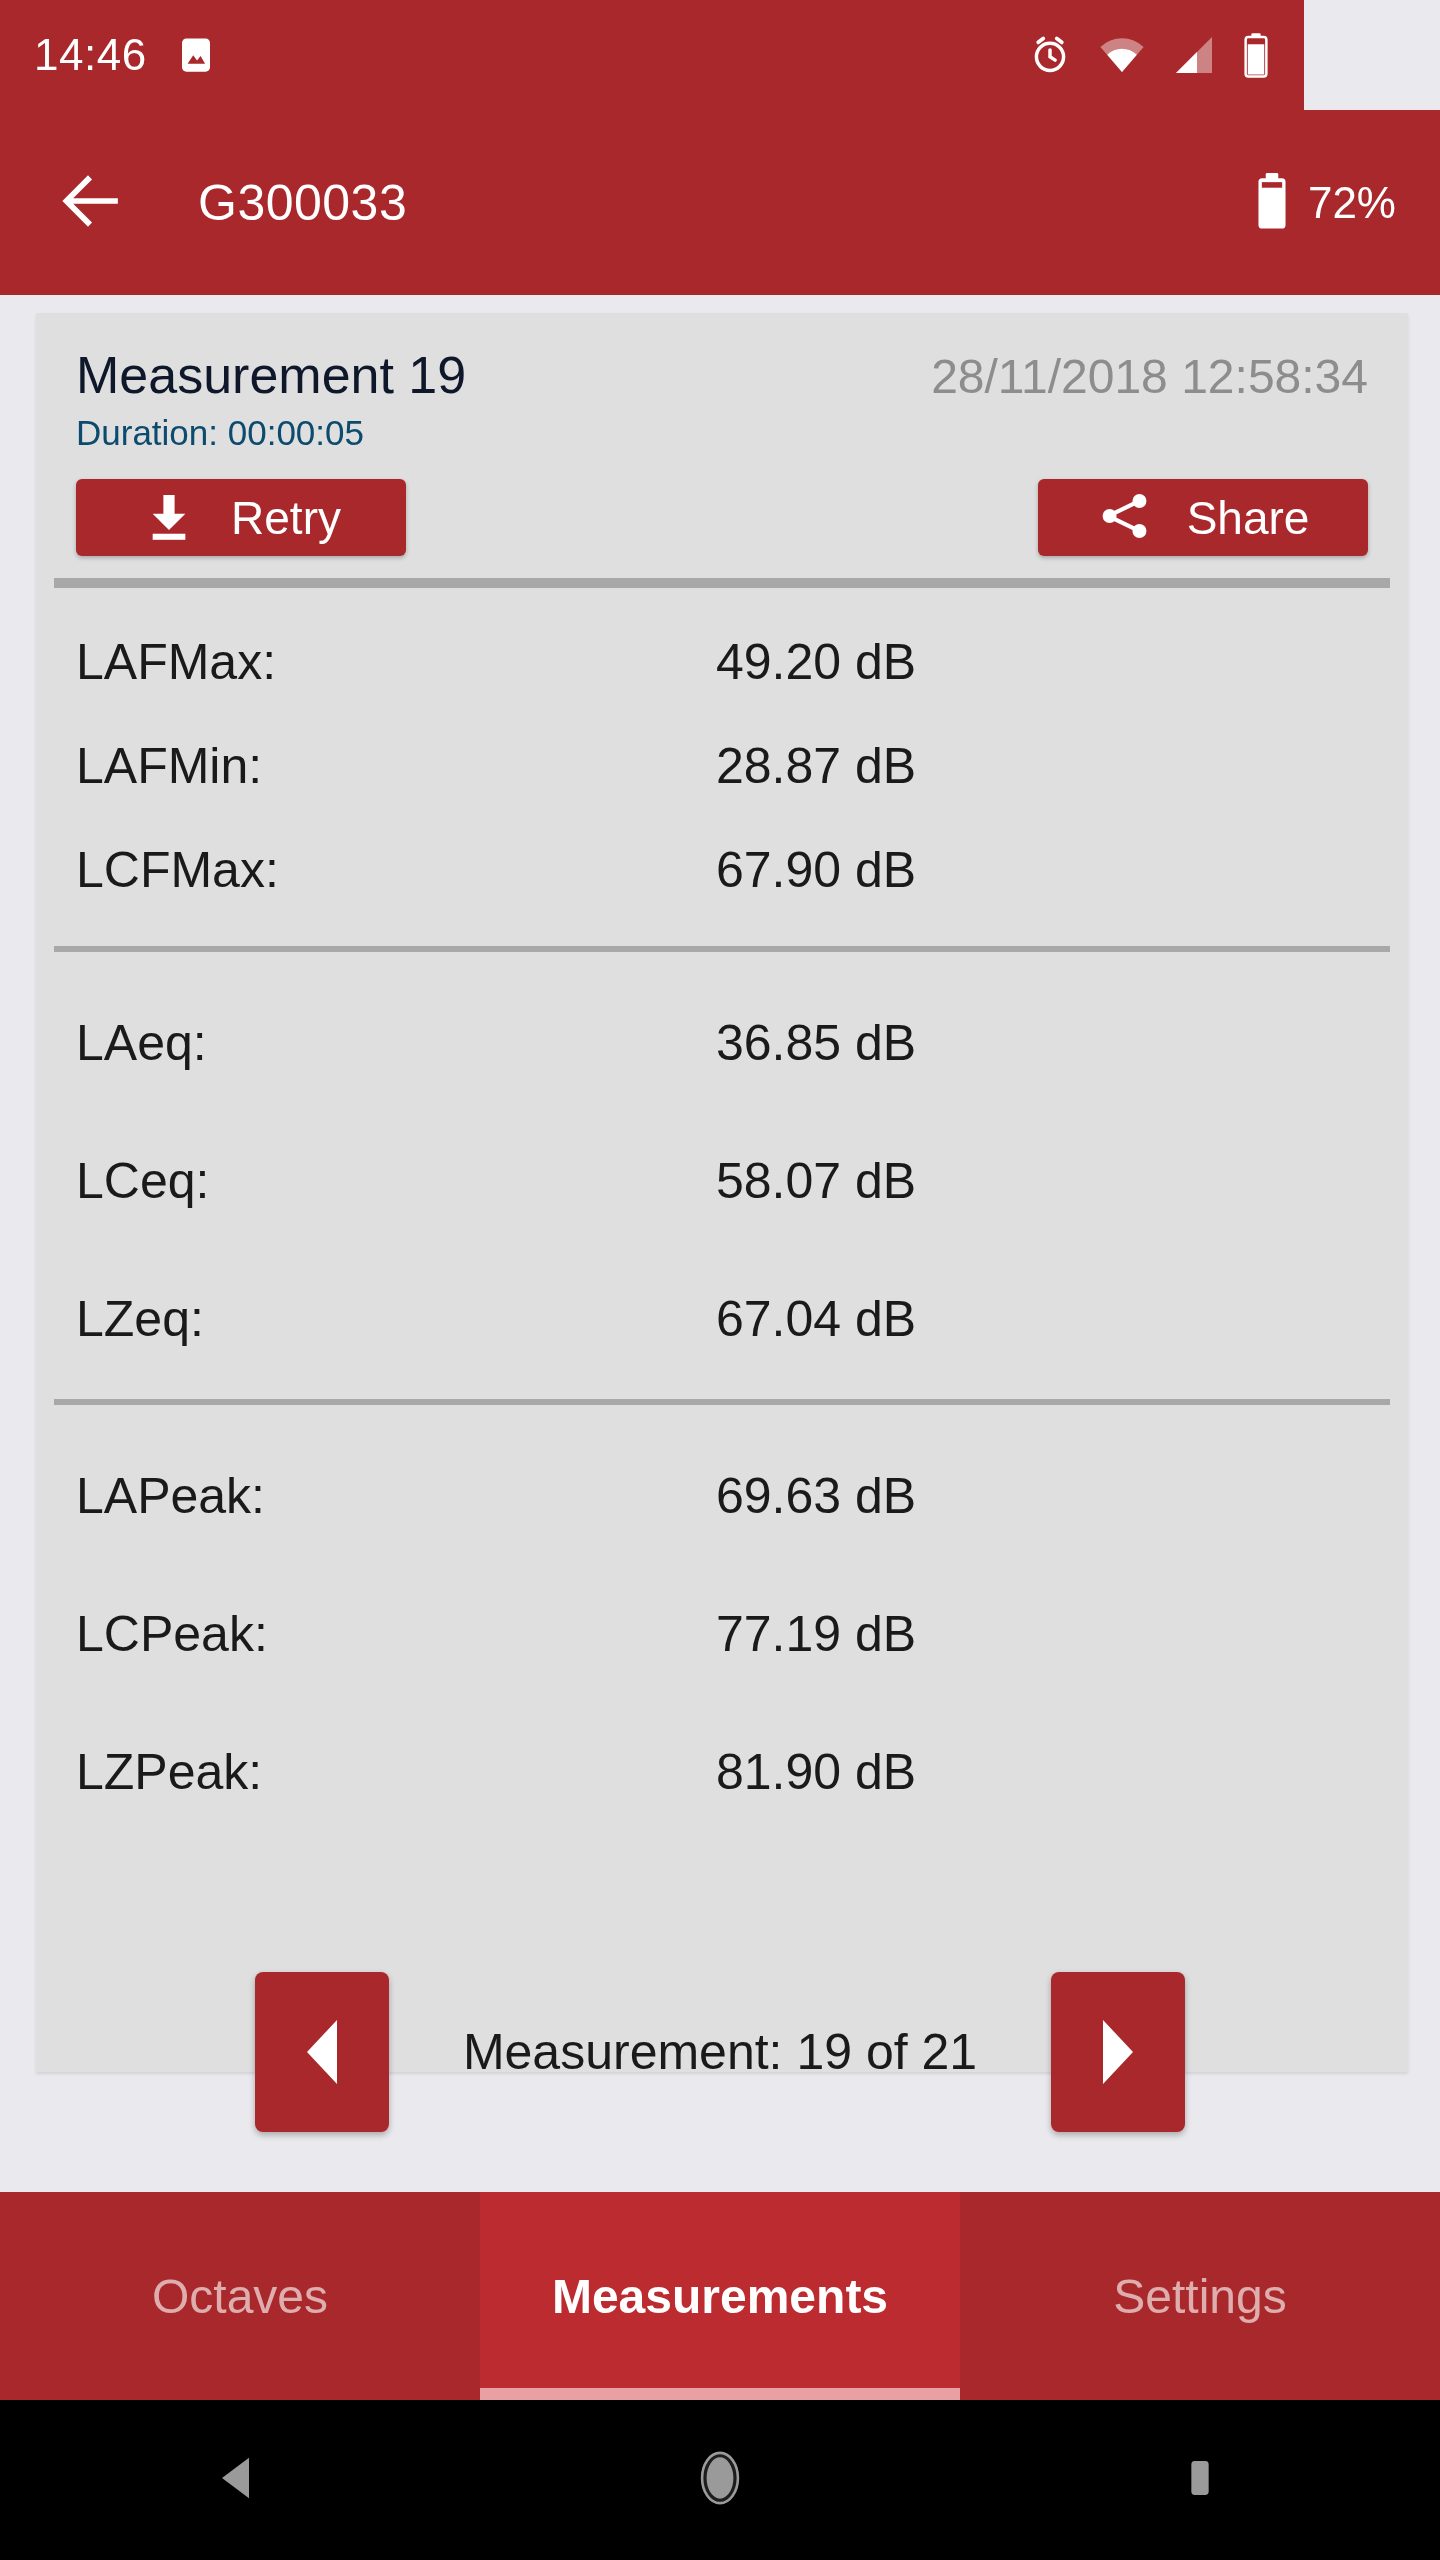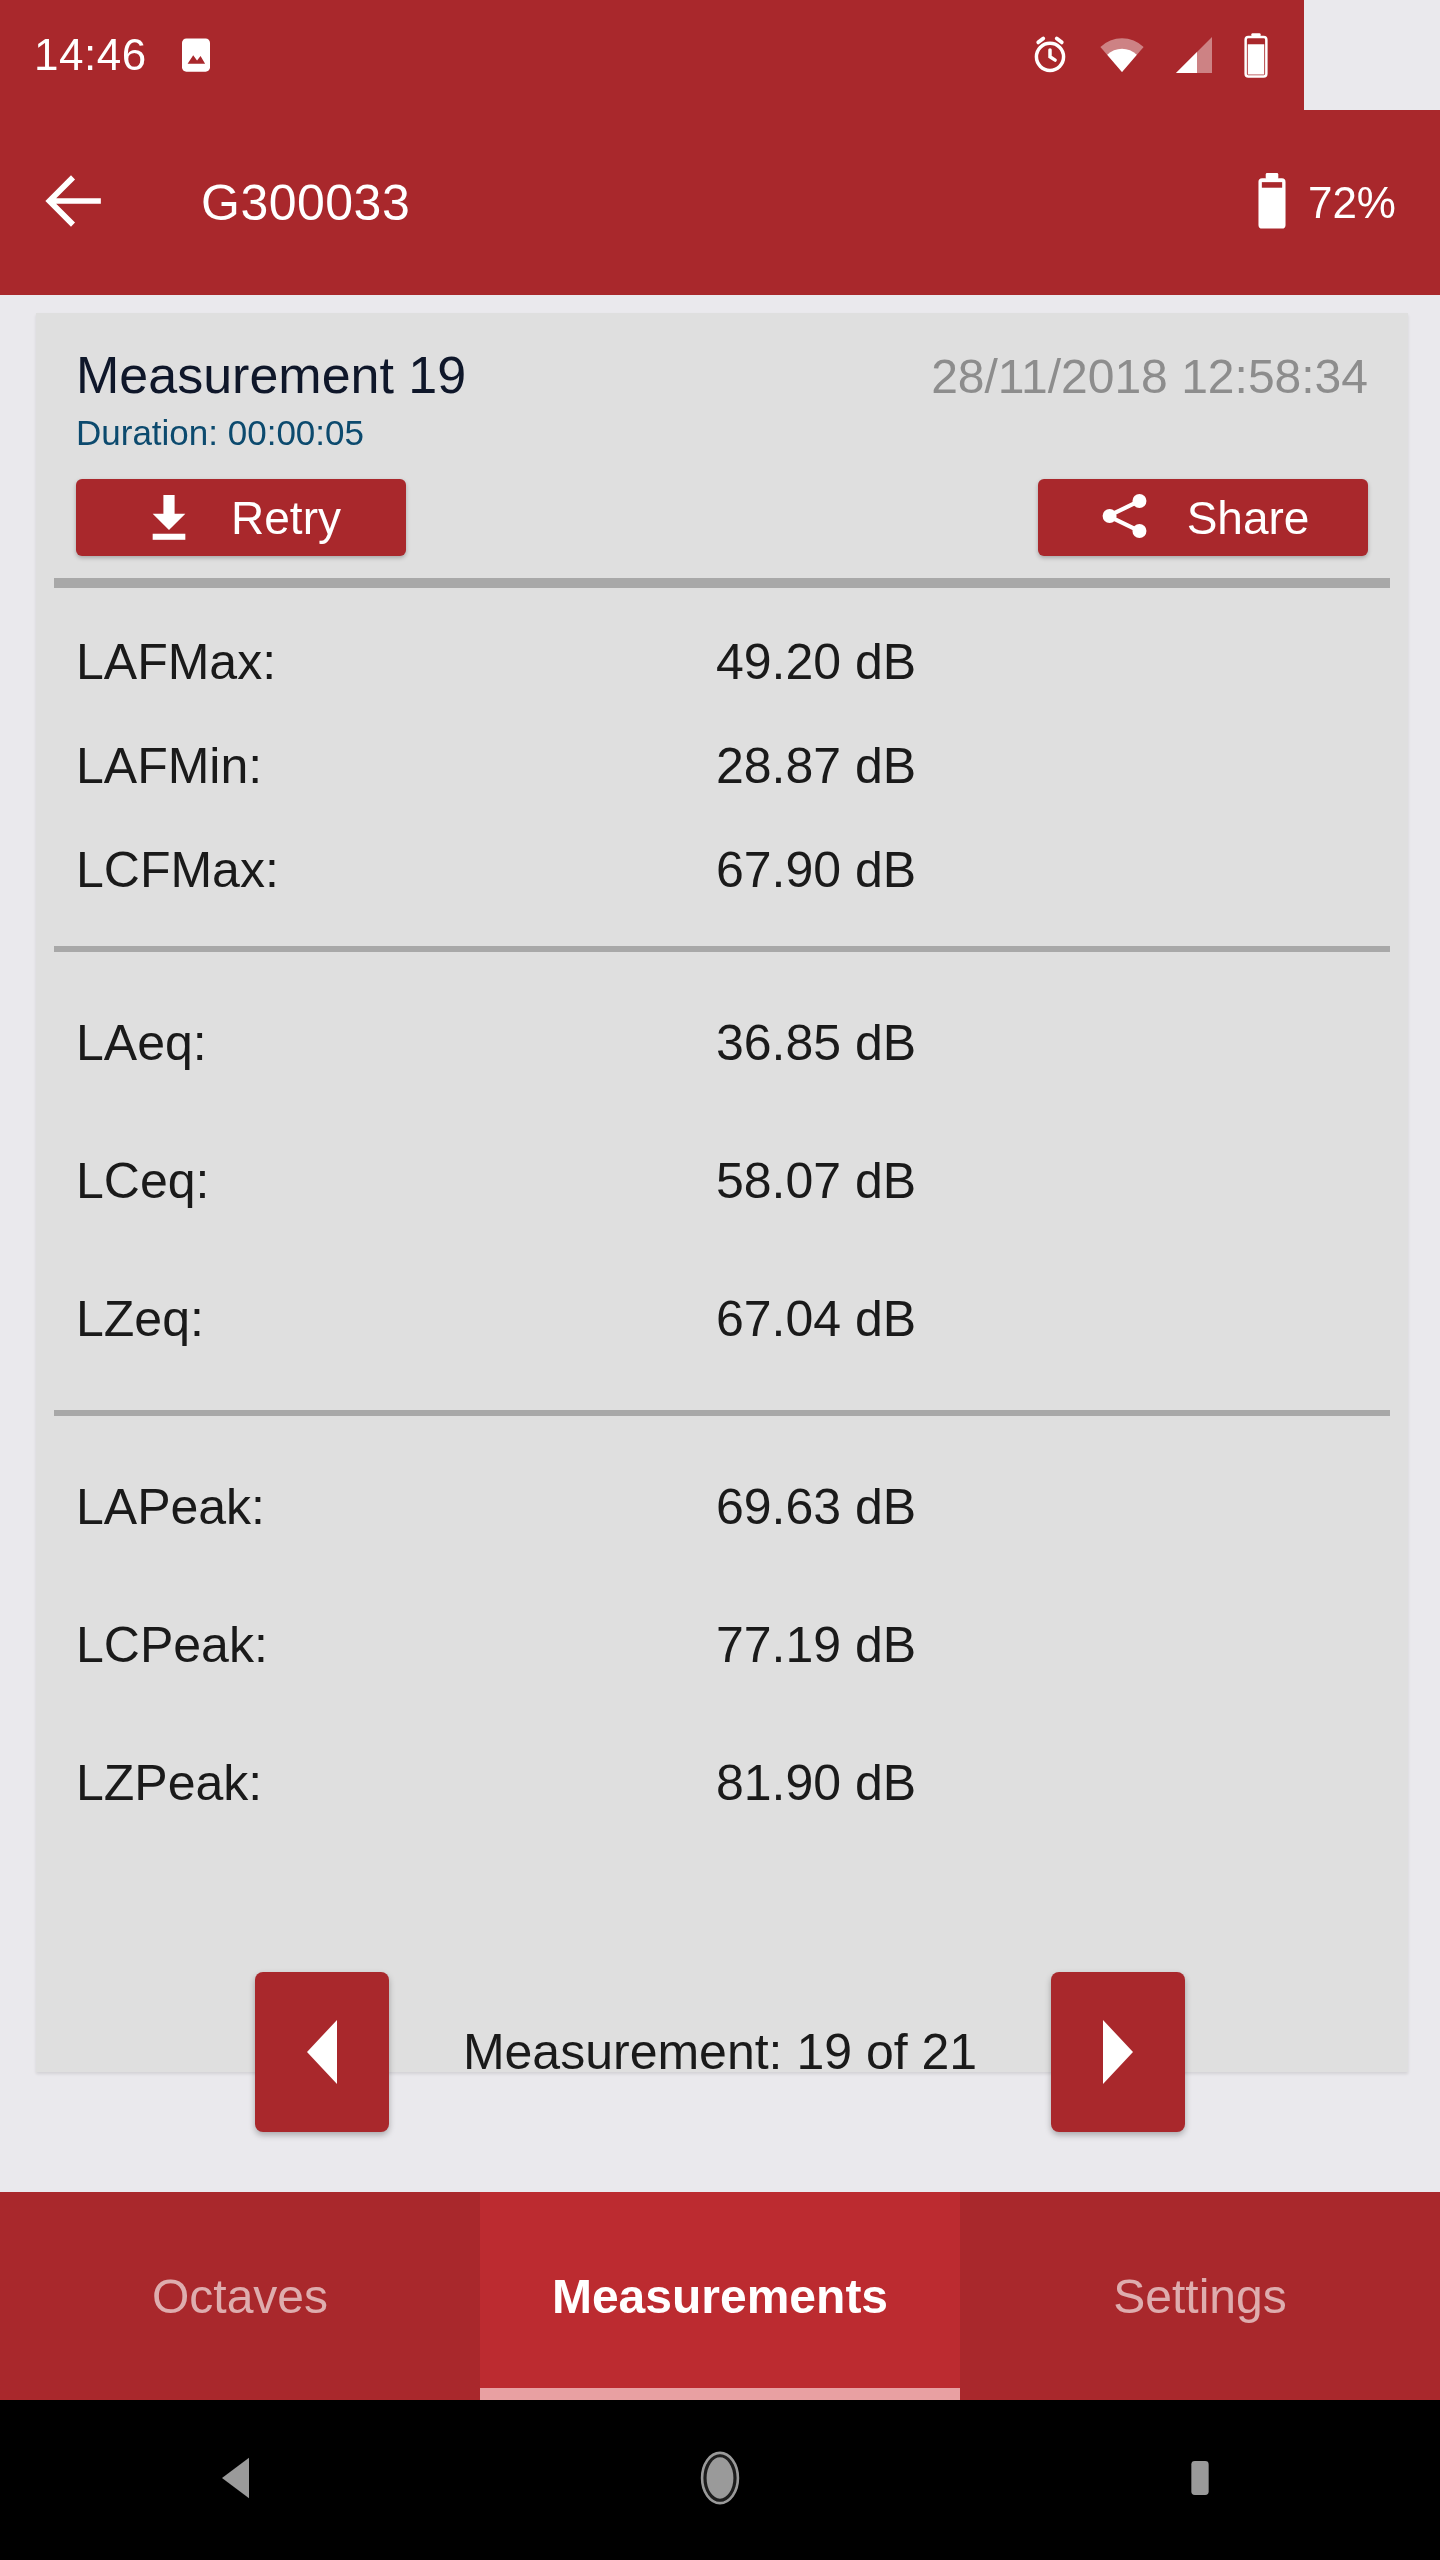--- a/index.html
+++ b/index.html
@@ -48,22 +48,21 @@
   .sb-icon { display: block; }
 
   
   .app-bar {
     position: absolute;
     top: 110px; left: 0;
     width: 1440px; height: 185px;
     background: #A9282C;
     display: flex;
     align-items: center;
-    padding: 0 44px 0 35px;
-    gap: 20px;
+    padding: 0 44px 0 52px;
   }
   .back-btn {
     width: 78px; height: 78px;
     display: flex; align-items: center; justify-content: center;
     cursor: pointer;
   }
   .app-title {
     color: #FFFFFF;
     font-size: 50px;
     font-weight: 400;
@@ -148,21 +147,21 @@
   }
   .divider {
     height: 6px;
     background: #A8A8A8;
     margin: 0 18px;
   }
 
   
   .group { padding: 0 40px; }
   .group-1 { padding-top: 22px; padding-bottom: 24px; }
-  .group-2 { padding-top: 22px; padding-bottom: 22px; }
+  .group-2 { padding-top: 22px; padding-bottom: 11px; }
   .group-3 { padding-top: 22px; padding-bottom: 0; }
 
   .metric-row {
     display: flex;
     align-items: center;
   }
   .group-1 .metric-row { height: 104px; }
   .group-2 .metric-row { height: 138px; }
   .group-3 .metric-row { height: 138px; }
 

